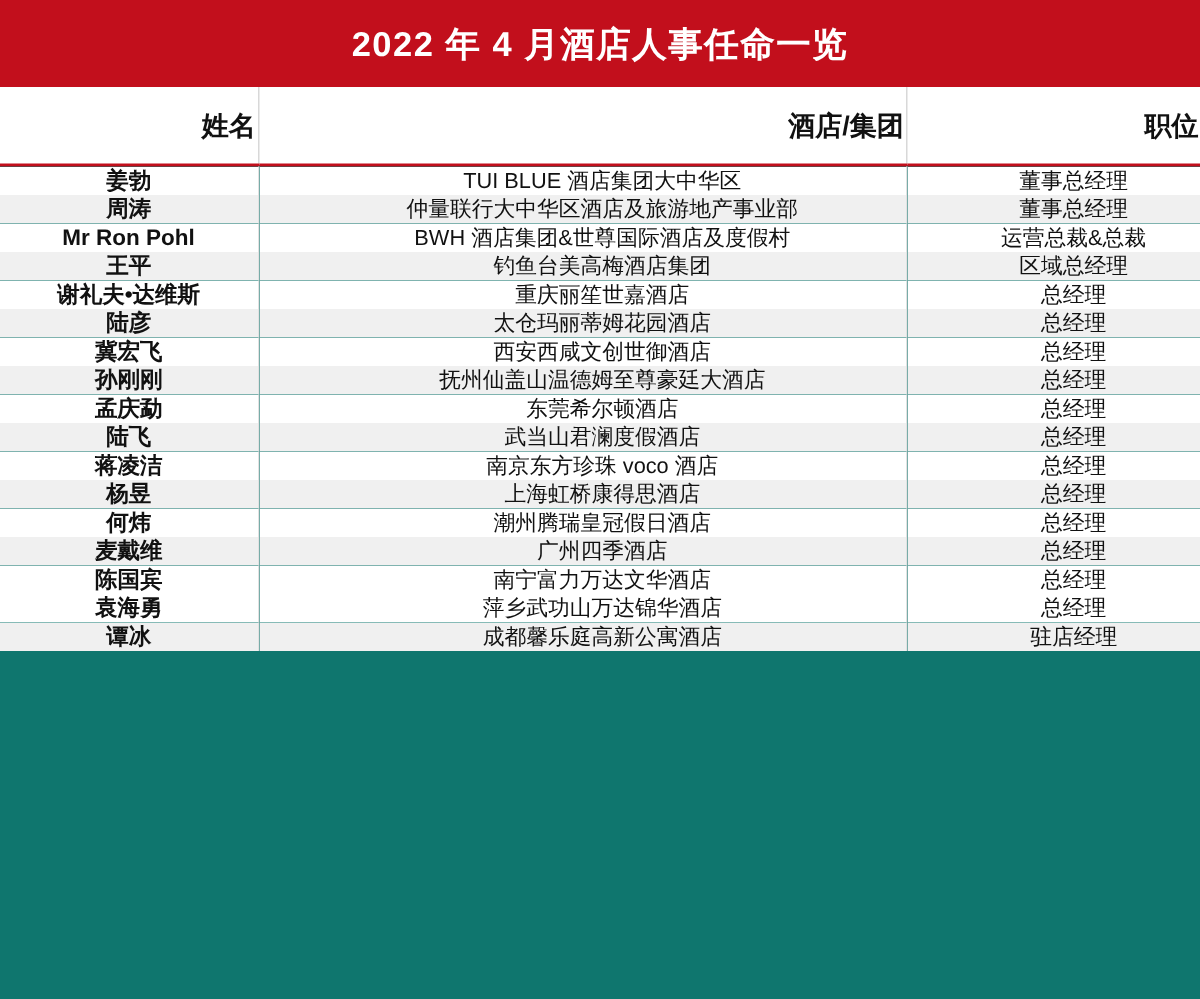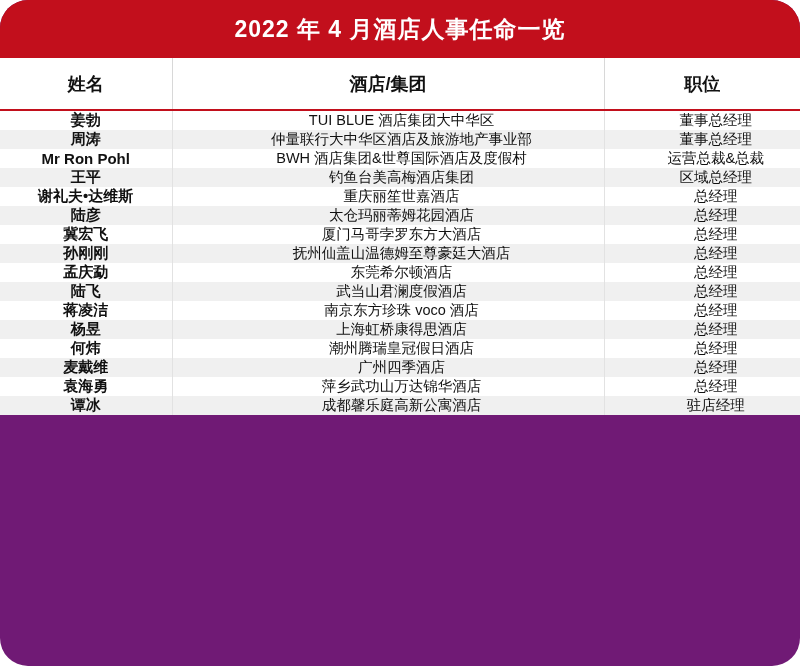--- a/index.html
+++ b/index.html
@@ -8,23 +8,22 @@
     padding: 0;
     width: 800px;
     height: 666px;
     background: #ffffff;
     font-family: "Liberation Sans", sans-serif;
   }
   .page {
     width: 800px;
     height: 666px;
     position: relative;
-    background: #701a75;
+    background: #0f766e;
     overflow: hidden;
-    border-radius: 28px;
   }
   .title-bar {
     width: 100%;
     height: 58px;
     background: #c20f1c;
     display: flex;
     align-items: center;
     justify-content: center;
   }
   .title-bar .title-text {
@@ -40,21 +39,21 @@
   }
   table.appt col.c-name { width: 172px; }
   table.appt col.c-hotel { width: 432px; }
   table.appt col.c-pos { width: 196px; }
 
   table.appt thead th {
     height: 52px;
     font-size: 18px;
     font-weight: bold;
     color: #111111;
-    text-align: center;
+    text-align: right;
     background: #ffffff;
     border-bottom: 2px solid #c20f1c;
     vertical-align: middle;
   }
   table.appt thead th.sep {
     border-left: 1px solid #d8d8d8;
     margin-left: 20px;
   }
   table.appt tbody td {
     height: 14px;
@@ -125,21 +124,21 @@
           <td class="sep">重庆丽笙世嘉酒店</td>
           <td class="sep">总经理</td>
         </tr>
         <tr class="even">
           <td class="name">陆彦</td>
           <td class="sep">太仓玛丽蒂姆花园酒店</td>
           <td class="sep">总经理</td>
         </tr>
         <tr class="odd">
           <td class="name">冀宏飞</td>
-          <td class="sep">厦门马哥孛罗东方大酒店</td>
+          <td class="sep">西安西咸文创世御酒店</td>
           <td class="sep">总经理</td>
         </tr>
         <tr class="even">
           <td class="name">孙刚刚</td>
           <td class="sep">抚州仙盖山温德姆至尊豪廷大酒店</td>
           <td class="sep">总经理</td>
         </tr>
         <tr class="odd">
           <td class="name">孟庆勐</td>
           <td class="sep">东莞希尔顿酒店</td>
@@ -164,20 +163,25 @@
           <td class="name">何炜</td>
           <td class="sep">潮州腾瑞皇冠假日酒店</td>
           <td class="sep">总经理</td>
         </tr>
         <tr class="even">
           <td class="name">麦戴维</td>
           <td class="sep">广州四季酒店</td>
           <td class="sep">总经理</td>
         </tr>
         <tr class="odd">
+          <td class="name">陈国宾</td>
+          <td class="sep">南宁富力万达文华酒店</td>
+          <td class="sep">总经理</td>
+        </tr>
+        <tr class="odd">
           <td class="name">袁海勇</td>
           <td class="sep">萍乡武功山万达锦华酒店</td>
           <td class="sep">总经理</td>
         </tr>
         <tr class="even">
           <td class="name">谭冰</td>
           <td class="sep">成都馨乐庭高新公寓酒店</td>
           <td class="sep">驻店经理</td>
         </tr>
       </tbody>

